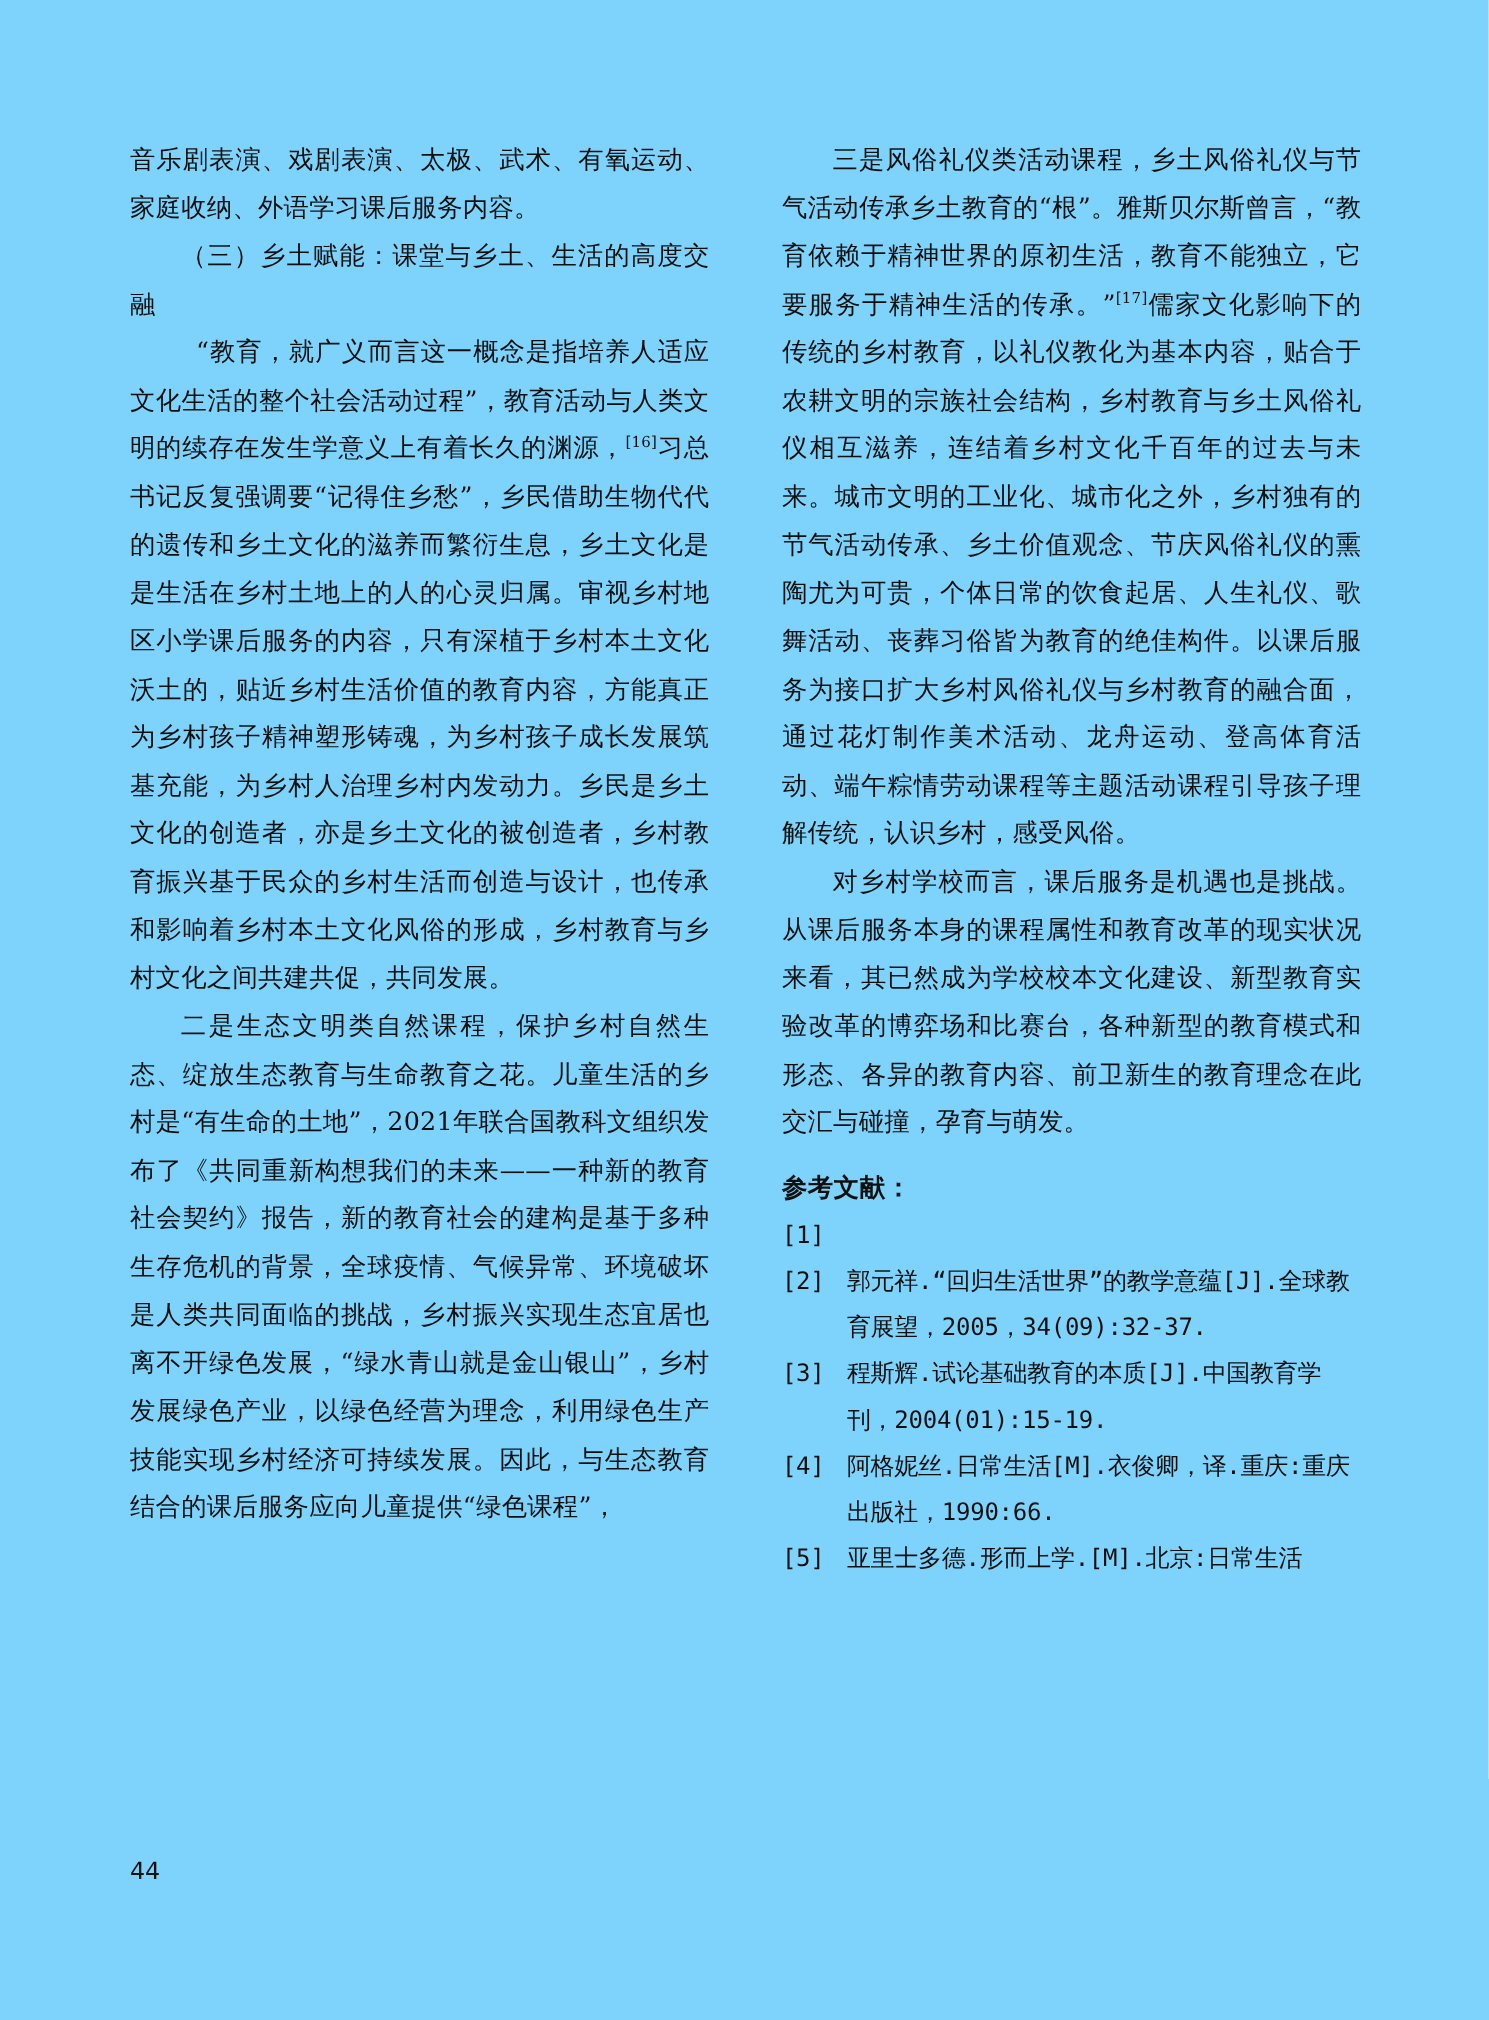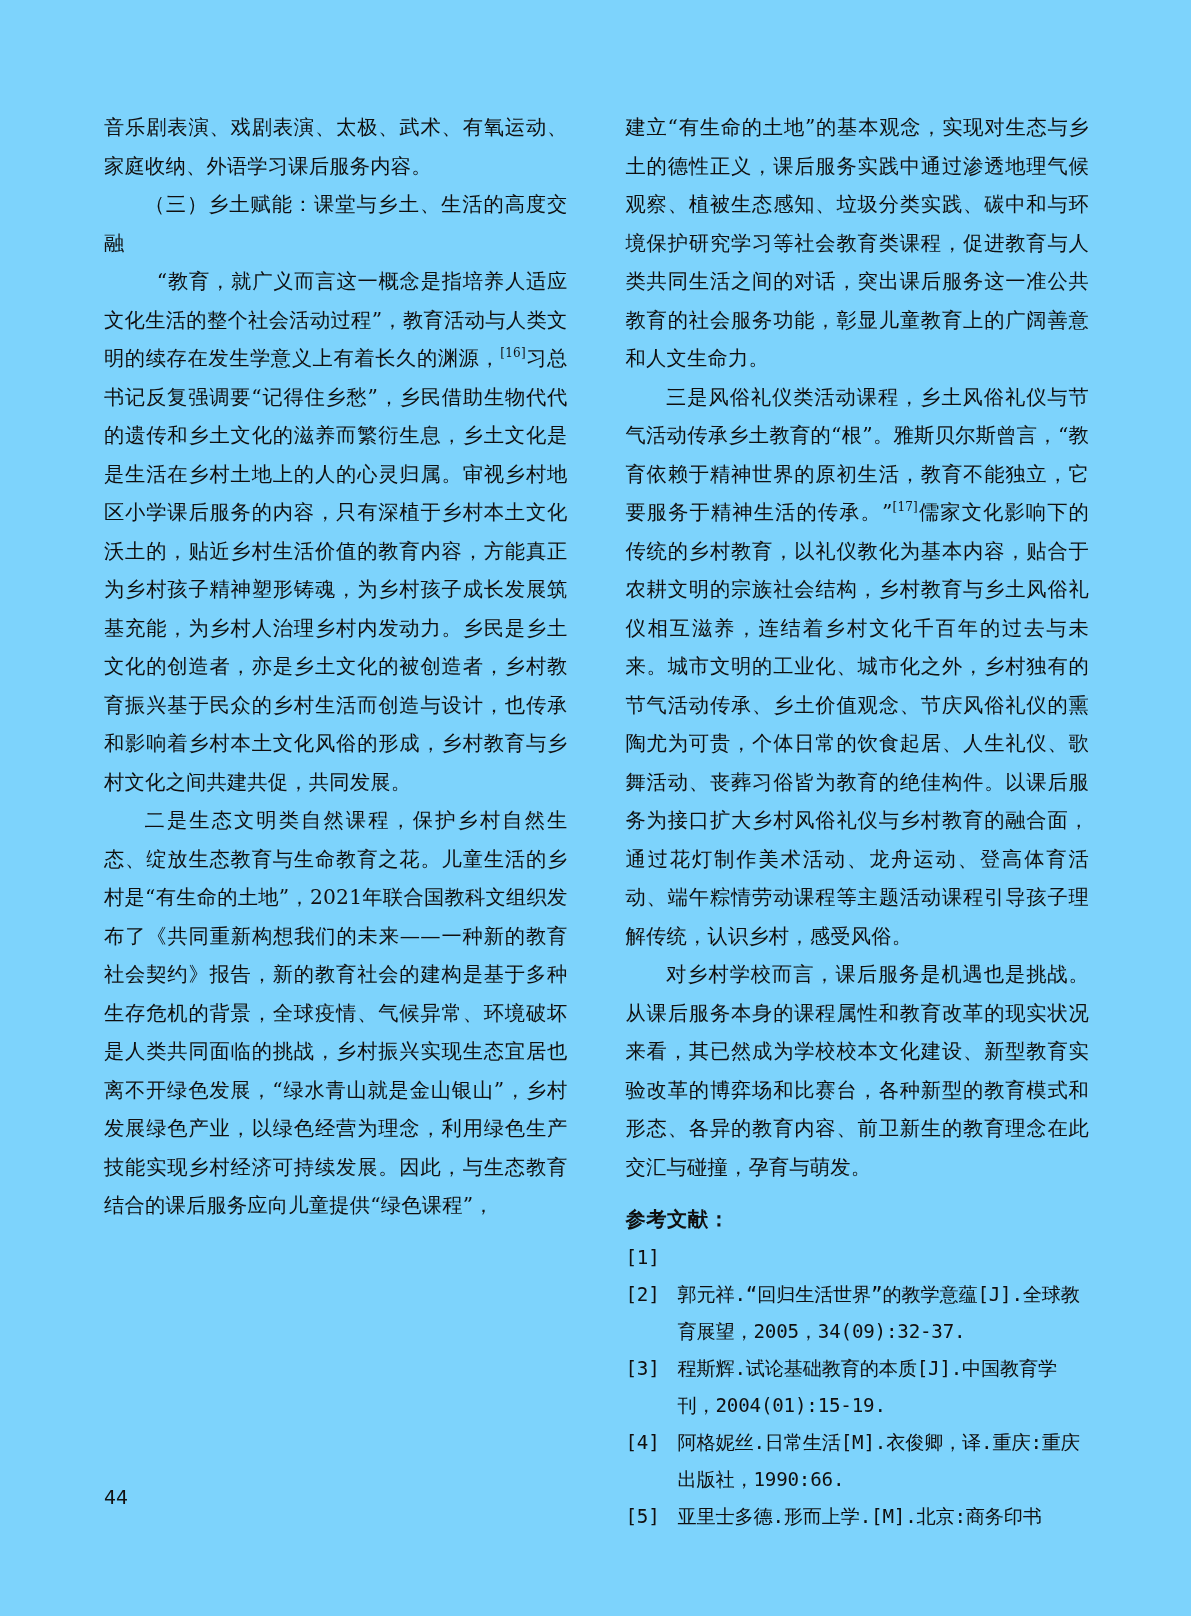--- a/index.html
+++ b/index.html
@@ -91,21 +91,20 @@
   <div class="columns">
 
     <div class="col">
       <p class="body">音乐剧表演、戏剧表演、太极、武术、有氧运动、家庭收纳、外语学习课后服务内容。</p>
       <p class="body indent">（三）乡土赋能：课堂与乡土、生活的高度交融</p>
       <p class="body indent-wide"><span>“教育，就广义而言这一概念是指培养人适应文化生活的整个社会活动过程”，教育活动与人类文明的续存在发生学意义上有着长久的渊源，</span><sup class="ref">[16]</sup><span>习总书记反复强调要“记得住乡愁”，乡民借助生物代代的遗传和乡土文化的滋养而繁衍生息，乡土文化是是生活在乡村土地上的人的心灵归属。审视乡村地区小学课后服务的内容，只有深植于乡村本土文化沃土的，贴近乡村生活价值的教育内容，方能真正为乡村孩子精神塑形铸魂，为乡村孩子成长发展筑基充能，为乡村人治理乡村内发动力。乡民是乡土文化的创造者，亦是乡土文化的被创造者，乡村教育振兴基于民众的乡村生活而创造与设计，也传承和影响着乡村本土文化风俗的形成，乡村教育与乡村文化之间共建共促，共同发展。</span></p>
       <p class="body indent">二是生态文明类自然课程，保护乡村自然生态、绽放生态教育与生命教育之花。儿童生活的乡村是“有生命的土地”，2021年联合国教科文组织发布了《共同重新构想我们的未来——一种新的教育社会契约》报告，新的教育社会的建构是基于多种生存危机的背景，全球疫情、气候异常、环境破坏是人类共同面临的挑战，乡村振兴实现生态宜居也离不开绿色发展，“绿水青山就是金山银山”，乡村发展绿色产业，以绿色经营为理念，利用绿色生产技能实现乡村经济可持续发展。因此，与生态教育结合的课后服务应向儿童提供“绿色课程”，</p>
     </div>
 
     <div class="col">
-      <p class="body">建立“有生命的土地”的基本观念，实现对生态与乡土的德性正义，课后服务实践中通过渗透地理气候观察、植被生态感知、垃圾分类实践、碳中和与环境保护研究学习等社会教育类课程，促进教育与人类共同生活之间的对话，突出课后服务这一准公共教育的社会服务功能，彰显儿童教育上的广阔善意和人文生命力。</p>
       <p class="body indent"><span>三是风俗礼仪类活动课程，乡土风俗礼仪与节气活动传承乡土教育的“根”。雅斯贝尔斯曾言，“教育依赖于精神世界的原初生活，教育不能独立，它要服务于精神生活的传承。”</span><sup class="ref">[17]</sup><span>儒家文化影响下的传统的乡村教育，以礼仪教化为基本内容，贴合于农耕文明的宗族社会结构，乡村教育与乡土风俗礼仪相互滋养，连结着乡村文化千百年的过去与未来。城市文明的工业化、城市化之外，乡村独有的节气活动传承、乡土价值观念、节庆风俗礼仪的熏陶尤为可贵，个体日常的饮食起居、人生礼仪、歌舞活动、丧葬习俗皆为教育的绝佳构件。以课后服务为接口扩大乡村风俗礼仪与乡村教育的融合面，通过花灯制作美术活动、龙舟运动、登高体育活动、端午粽情劳动课程等主题活动课程引导孩子理解传统，认识乡村，感受风俗。</span></p>
       <p class="body indent">对乡村学校而言，课后服务是机遇也是挑战。从课后服务本身的课程属性和教育改革的现实状况来看，其已然成为学校校本文化建设、新型教育实验改革的博弈场和比赛台，各种新型的教育模式和形态、各异的教育内容、前卫新生的教育理念在此交汇与碰撞，孕育与萌发。</p>
 
       <p class="refs-title">参考文献：</p>
 
       <div class="ref-item">
         <span class="ref-num">[1]</span>
       </div>
       <div class="ref-item">
         <span class="ref-num">[2]</span>
@@ -114,21 +113,21 @@
       <div class="ref-item">
         <span class="ref-num">[3]</span>
         <span class="ref-text">程斯辉.试论基础教育的本质[J].中国教育学刊，2004(01):15-19.</span>
       </div>
       <div class="ref-item">
         <span class="ref-num">[4]</span>
         <span class="ref-text">阿格妮丝.日常生活[M].衣俊卿，译.重庆:重庆出版社，1990:66.</span>
       </div>
       <div class="ref-item">
         <span class="ref-num">[5]</span>
-        <span class="ref-text">亚里士多德.形而上学.[M].北京:商务印书</span>
+        <span class="ref-text">亚里士多德.形而上学.[M].北京:日常生活</span>
       </div>
     </div>
 
   </div>
 
   <div class="page-number">44</div>
 
 </div>
 
 </body></html>

